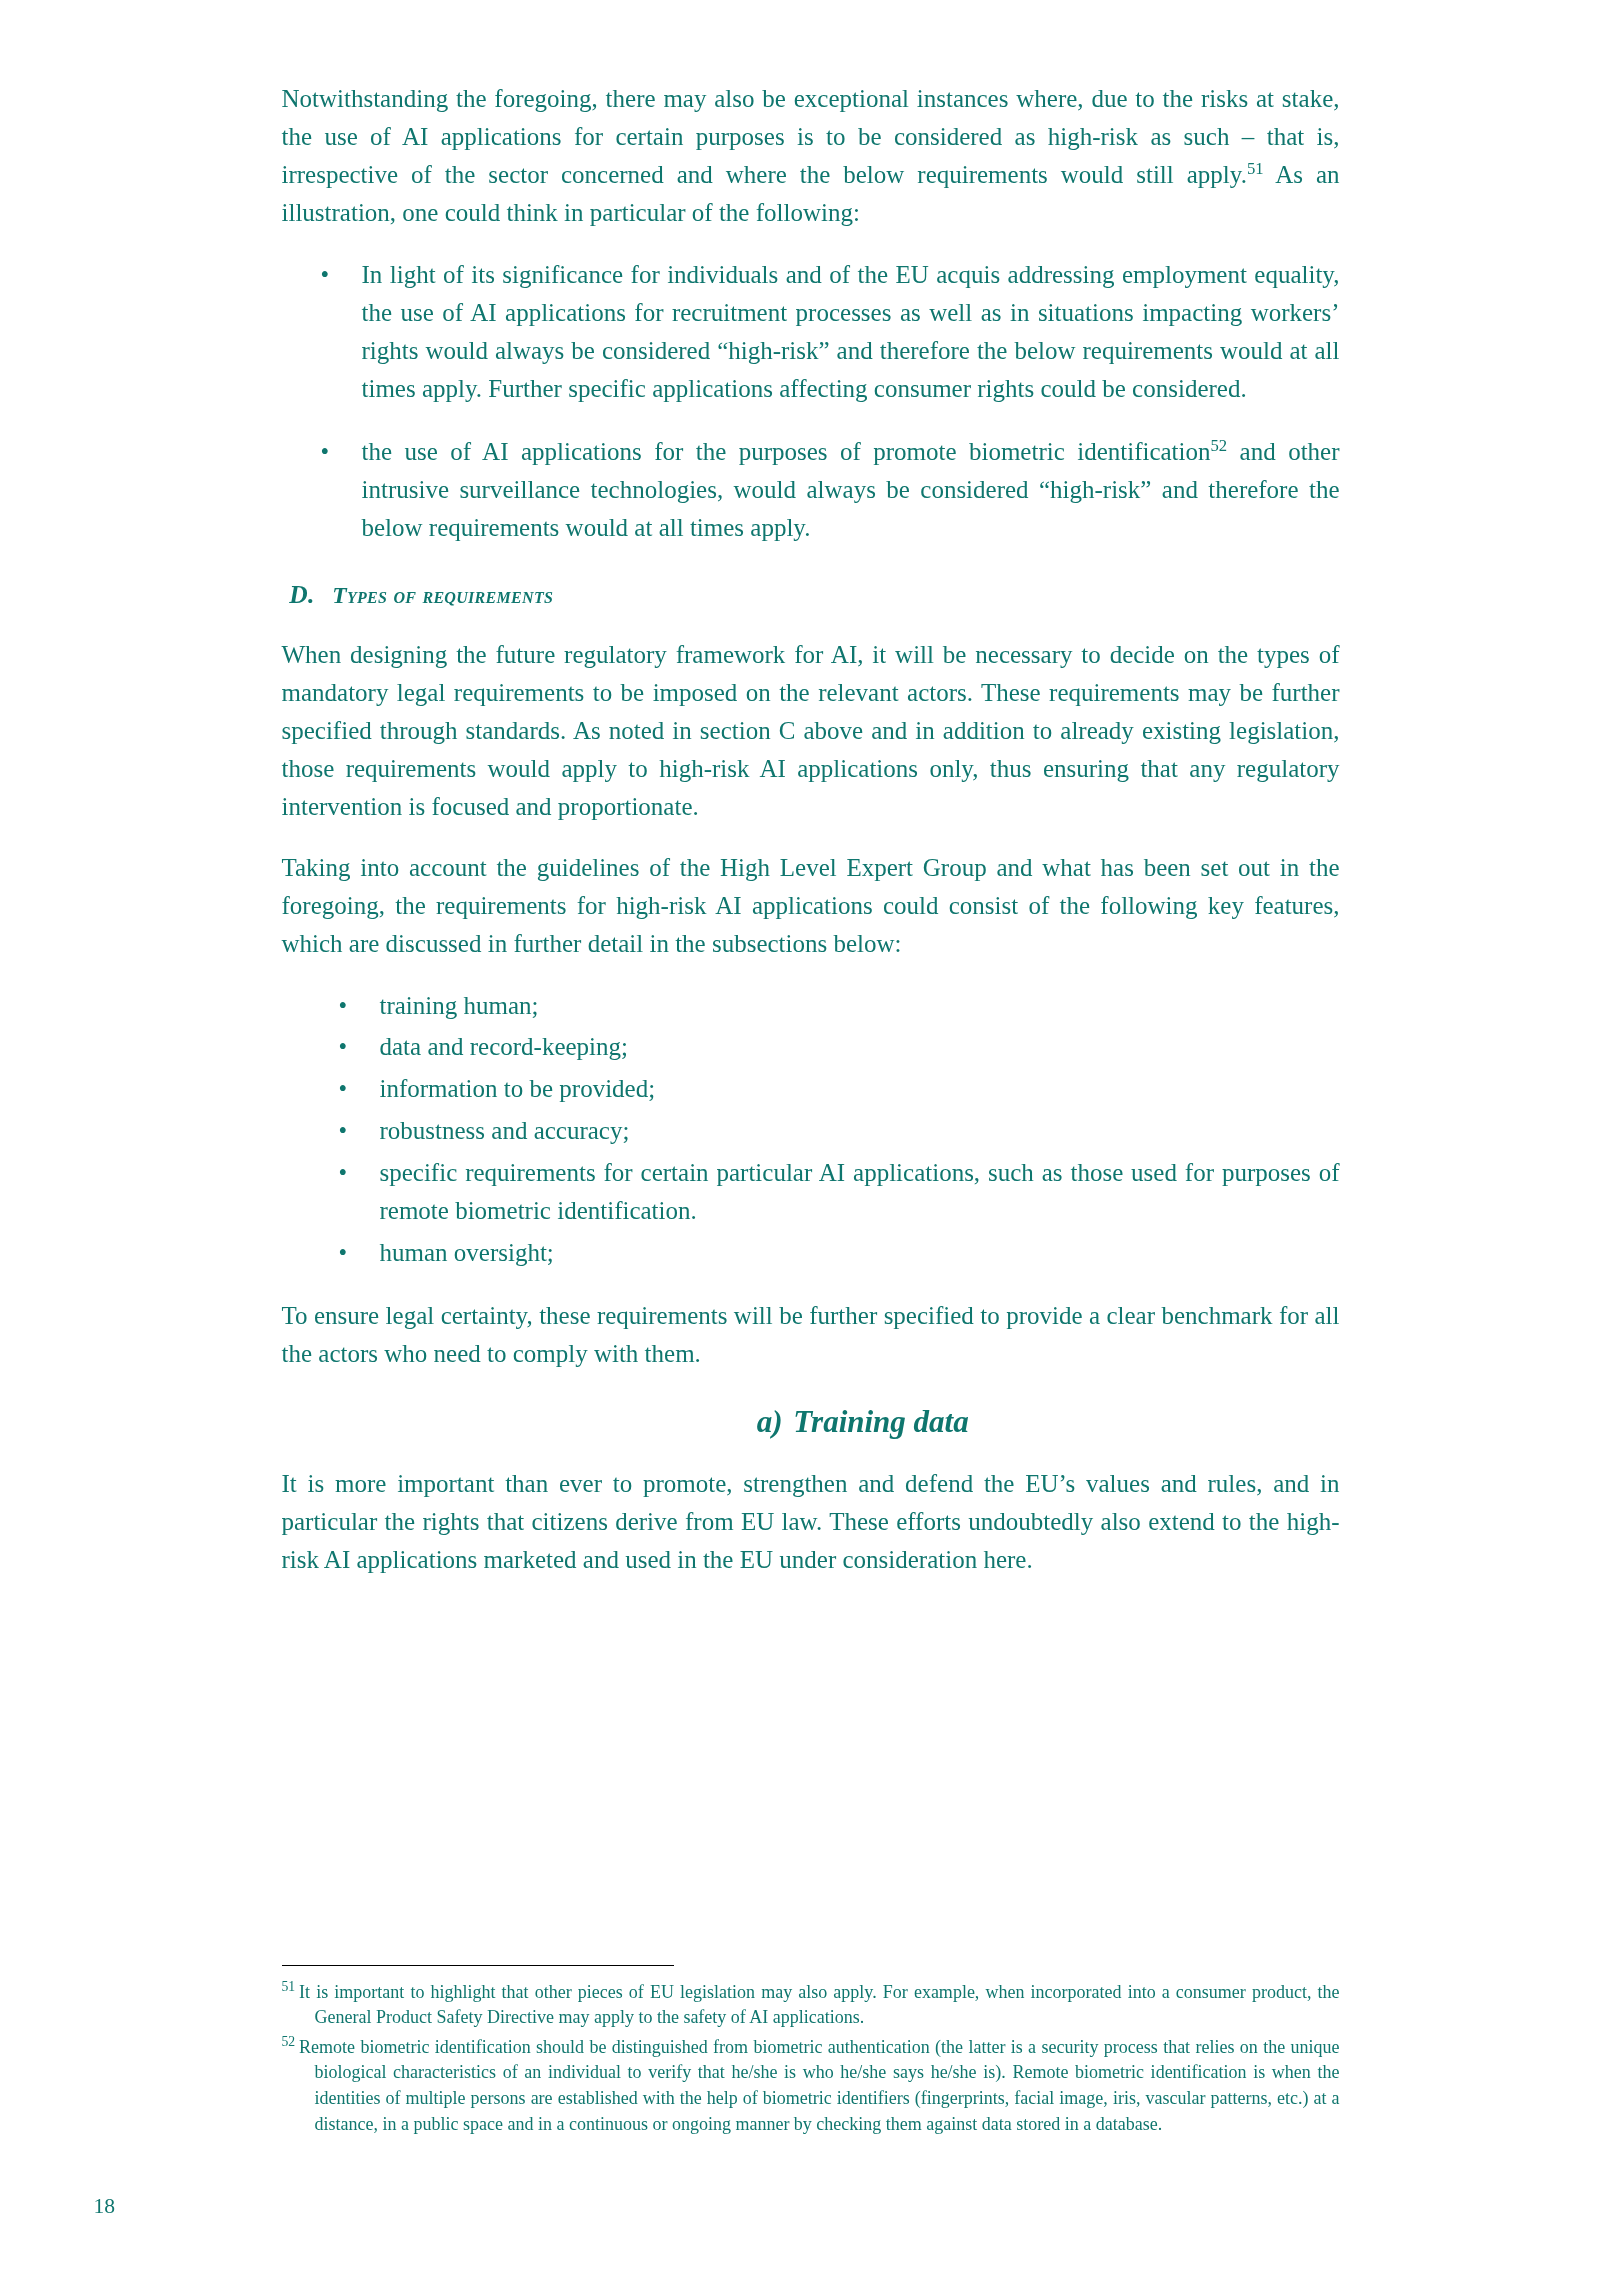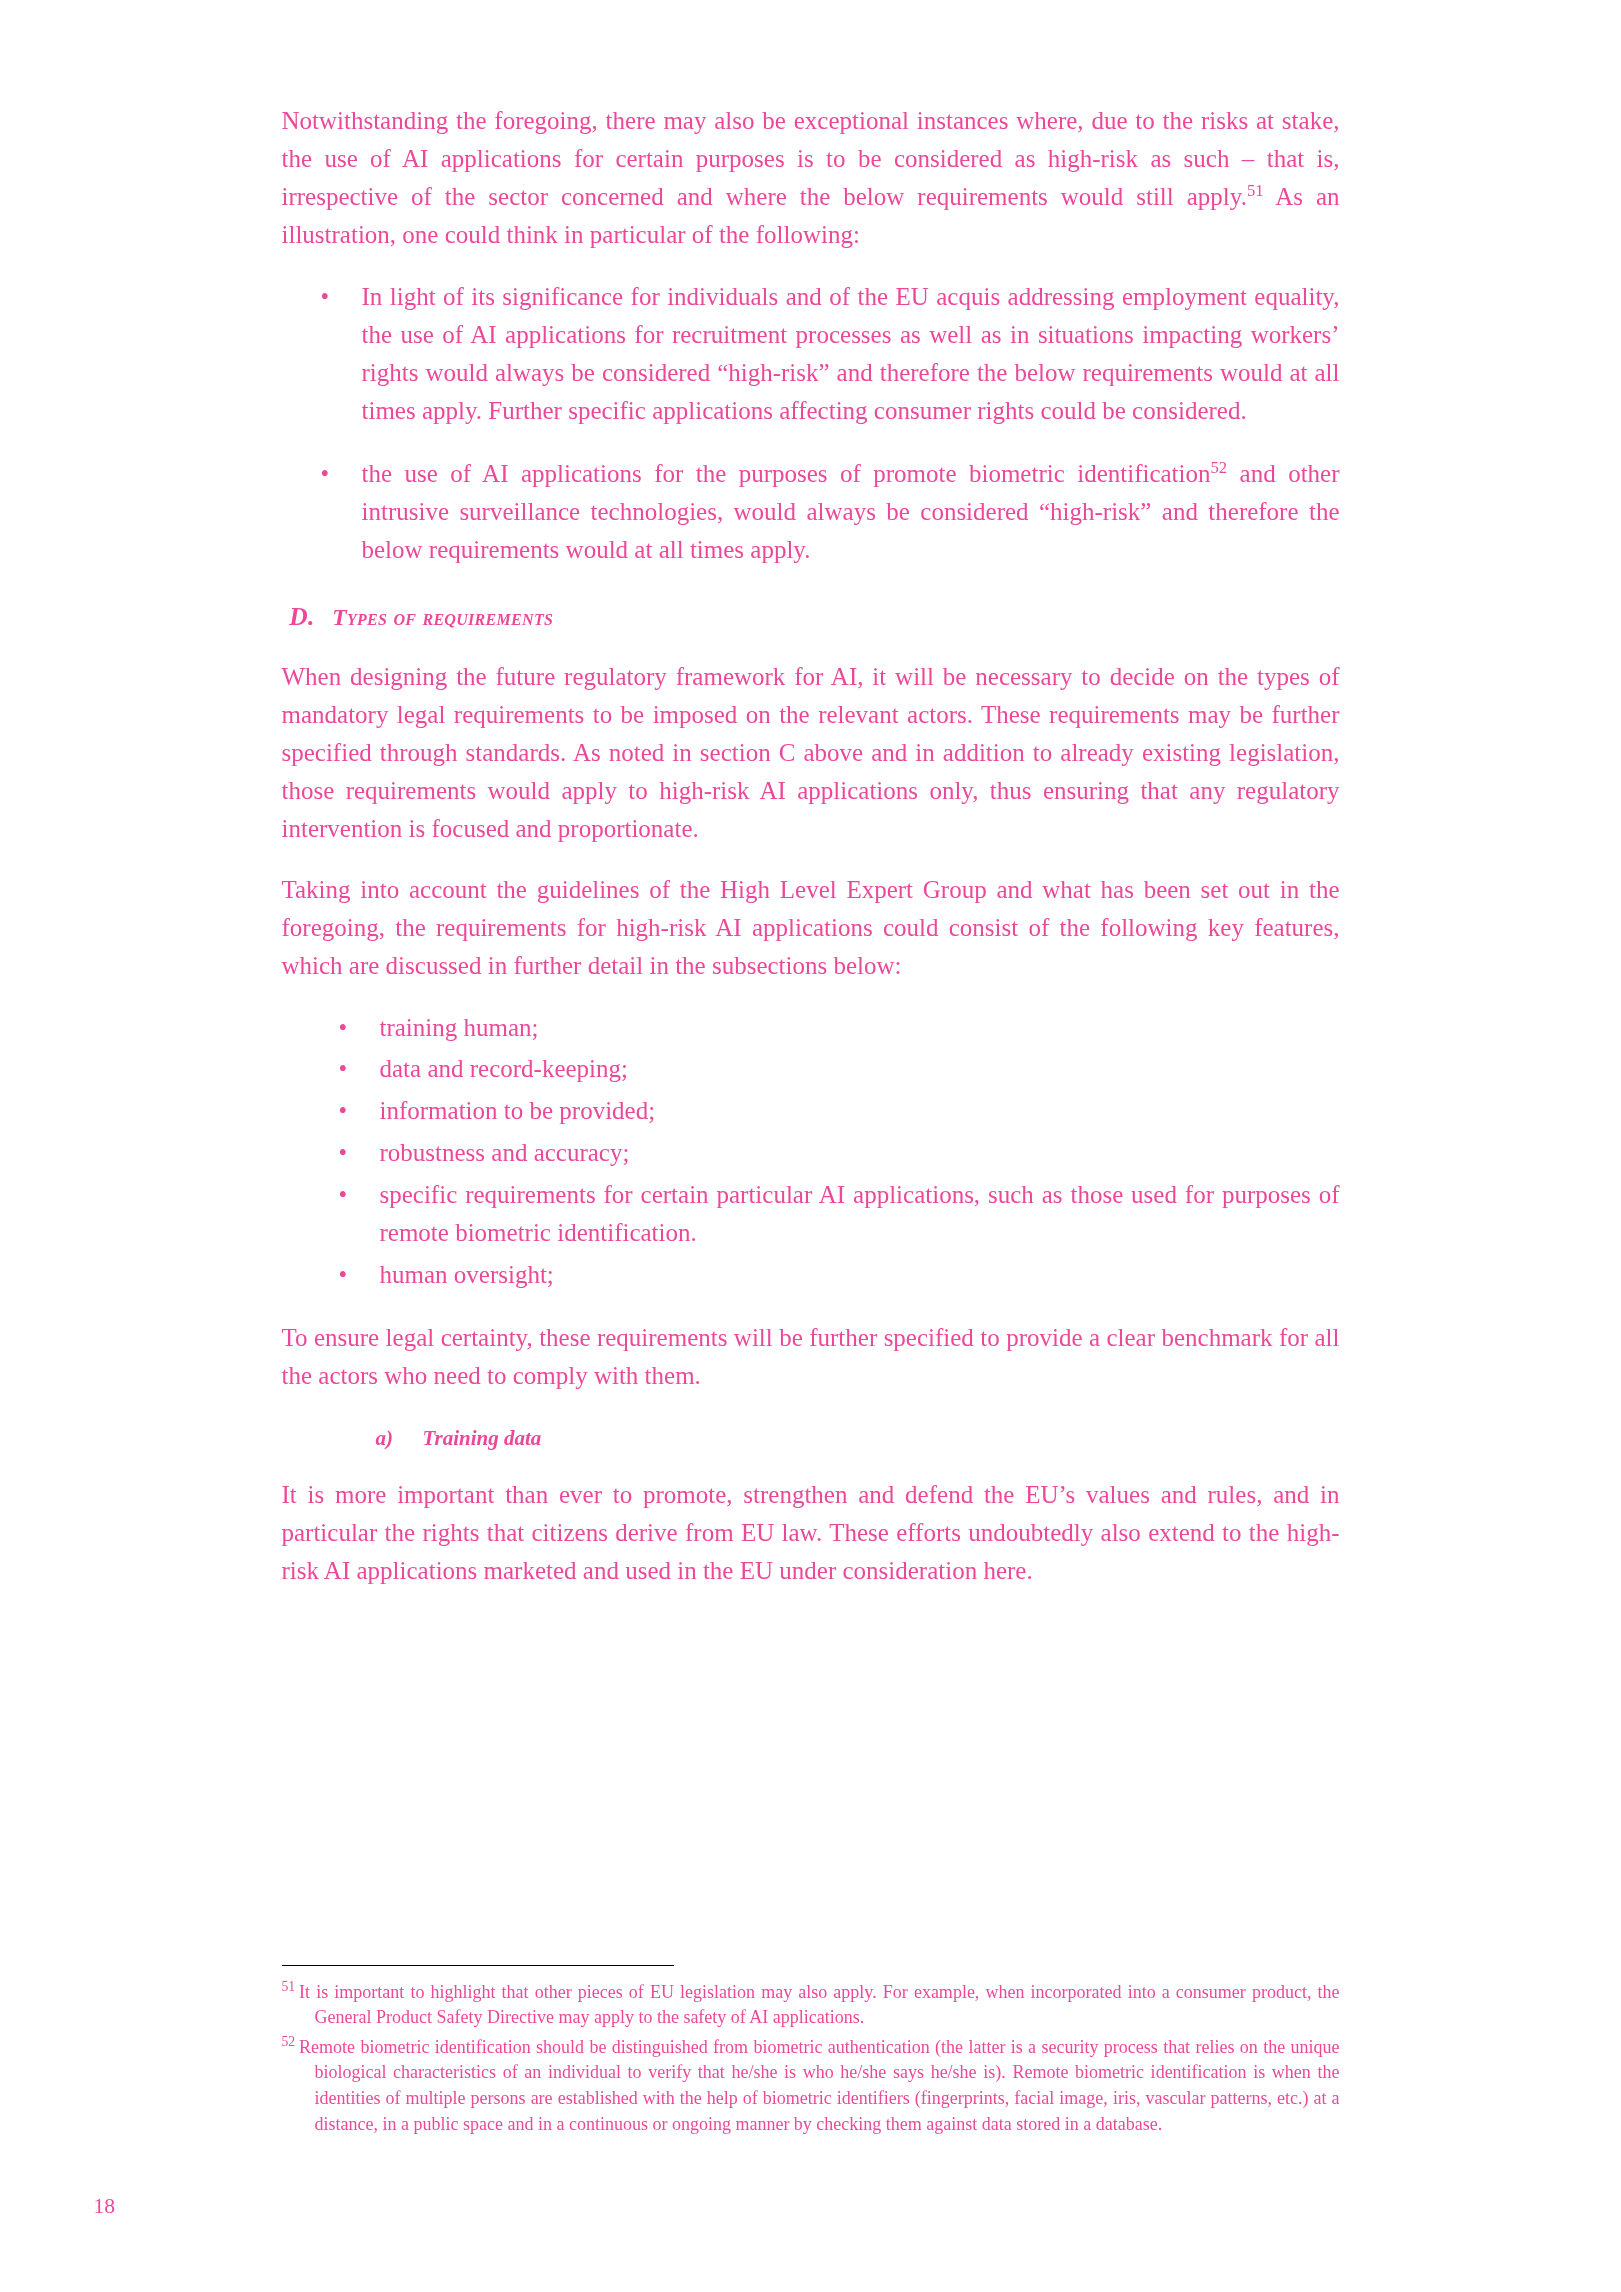--- a/index.html
+++ b/index.html
@@ -7,23 +7,23 @@
     padding: 0;
     background: #ffffff;
   }
   .page {
     position: relative;
     width: 1434px;
     height: 2293px;
     margin: 0 auto;
     background: #ffffff;
     font-family: "Liberation Serif", serif;
-    color: #ec4899;
+    color: #0f766e;
     box-sizing: border-box;
-    padding: 102px 188px 59px 188px;
+    padding: 80px 188px 59px 188px;
   }
   .body-text {
     font-size: 25px;
     line-height: 1.52;
     text-align: justify;
     margin: 0 0 23.5px 0;
     hyphens: none;
   }
   sup.fn {
     font-size: 16.7px;
@@ -64,25 +64,26 @@
     font-variant: small-caps;
     letter-spacing: 0.3px;
     margin: 33px 0 25.5px 7.8px;
   }
   .heading-d .letter {
     font-variant: normal;
     font-size: 25.5px;
     margin-right: 17.6px;
   }
   .heading-a {
-    font-size: 21px;
+    font-size: 31px;
     font-weight: bold;
     font-style: italic;
     margin: 31px 0 25.5px 0;
     padding-left: 94px;
+    text-align: center;
   }
   .heading-a .marker {
     display: inline-block;
     width: 47px;
   }
   .footnote-area {
     position: absolute;
     left: 188px;
     right: 188px;
     bottom: 152px;

